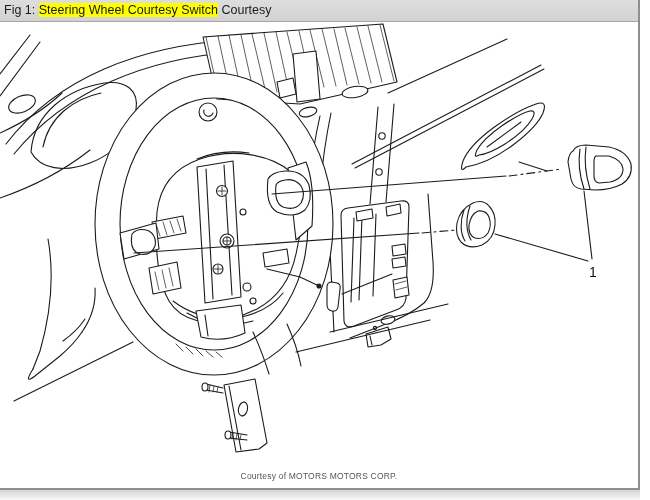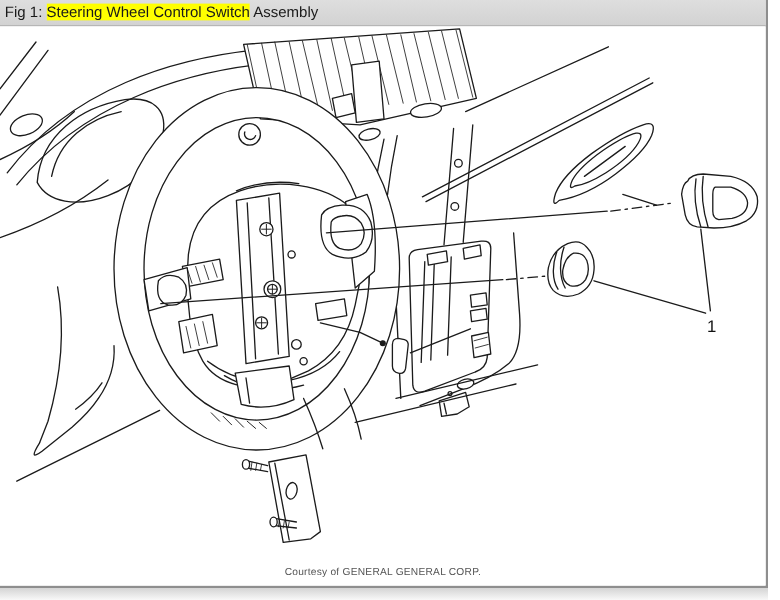--- a/index.html
+++ b/index.html
@@ -15,21 +15,21 @@
   .credit{position:absolute;left:0;top:449px;width:638px;text-align:center;
           font-size:8.5px;color:#555;letter-spacing:.2px;}
   .bstrip{position:absolute;left:0;top:490px;width:640px;height:10px;
           background:linear-gradient(#d4d4d4,#f8f8f8);}
 </style>
 </head>
 <body>
 
 <div class="panel">
   <div class="hdr">
-    <span>Fig 1: </span><span class="hl">Steering Wheel Control Switch</span><span> Assembly</span>
+    <span>Fig 1: </span><span class="hl">Steering Wheel Courtesy Switch</span><span> Courtesy</span>
   </div>
 
   <div class="draw">
     <svg width="638" height="466" viewBox="0 22 638 466">
       <g stroke="#1b1b1b" stroke-width="1.1" fill="none" stroke-linecap="round" stroke-linejoin="round">
 
         <g>
           <path d="M 0,74 L 30,35"></path>
           <path d="M 0,96 L 40,42"></path>
           <ellipse cx="22" cy="104" rx="14" ry="8" transform="rotate(-22 22 104)"></ellipse>
@@ -221,17 +221,17 @@
           <path d="M 473,203 Q 483,199 489,206 Q 496,213 495,225 Q 494,239 482,245 Q 469,250 461,242 Q 455,235 457,223 Q 460,209 473,203 Z" fill="#fff"></path>
           <path d="M 464,210 C 460,221 460,233 465,241"></path>
           <path d="M 470,206 C 466,218 466,231 471,240"></path>
           <path d="M 478,211 Q 486,210 489,217 Q 492,226 488,233 Q 483,240 475,238 Q 468,235 469,225 Q 471,214 478,211 Z" fill="#fff"></path>
         </g>
 
         <text x="593" y="277" font-size="14" fill="#111" stroke="none" text-anchor="middle" font-family="Liberation Sans, sans-serif">1</text>
       </g>
     </svg>
 
-    <div class="credit">Courtesy of GENERAL GENERAL CORP.</div>
+    <div class="credit">Courtesy of MOTORS MOTORS CORP.</div>
   </div>
 </div>
 
 <div class="bstrip"></div>
 
 </body></html>

